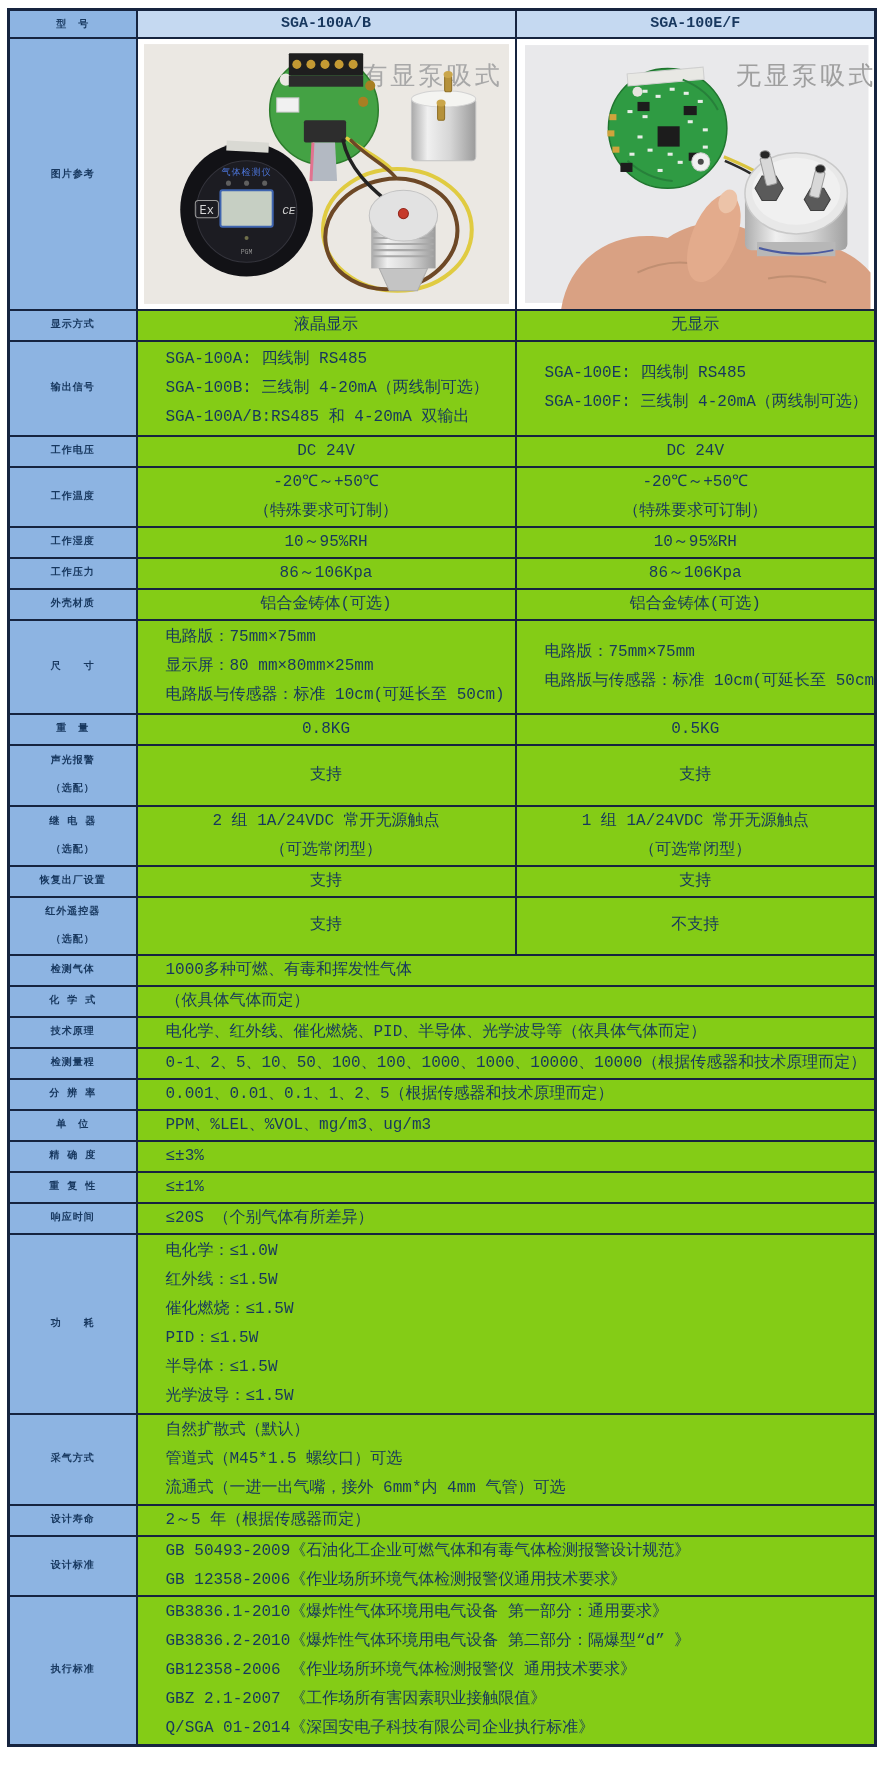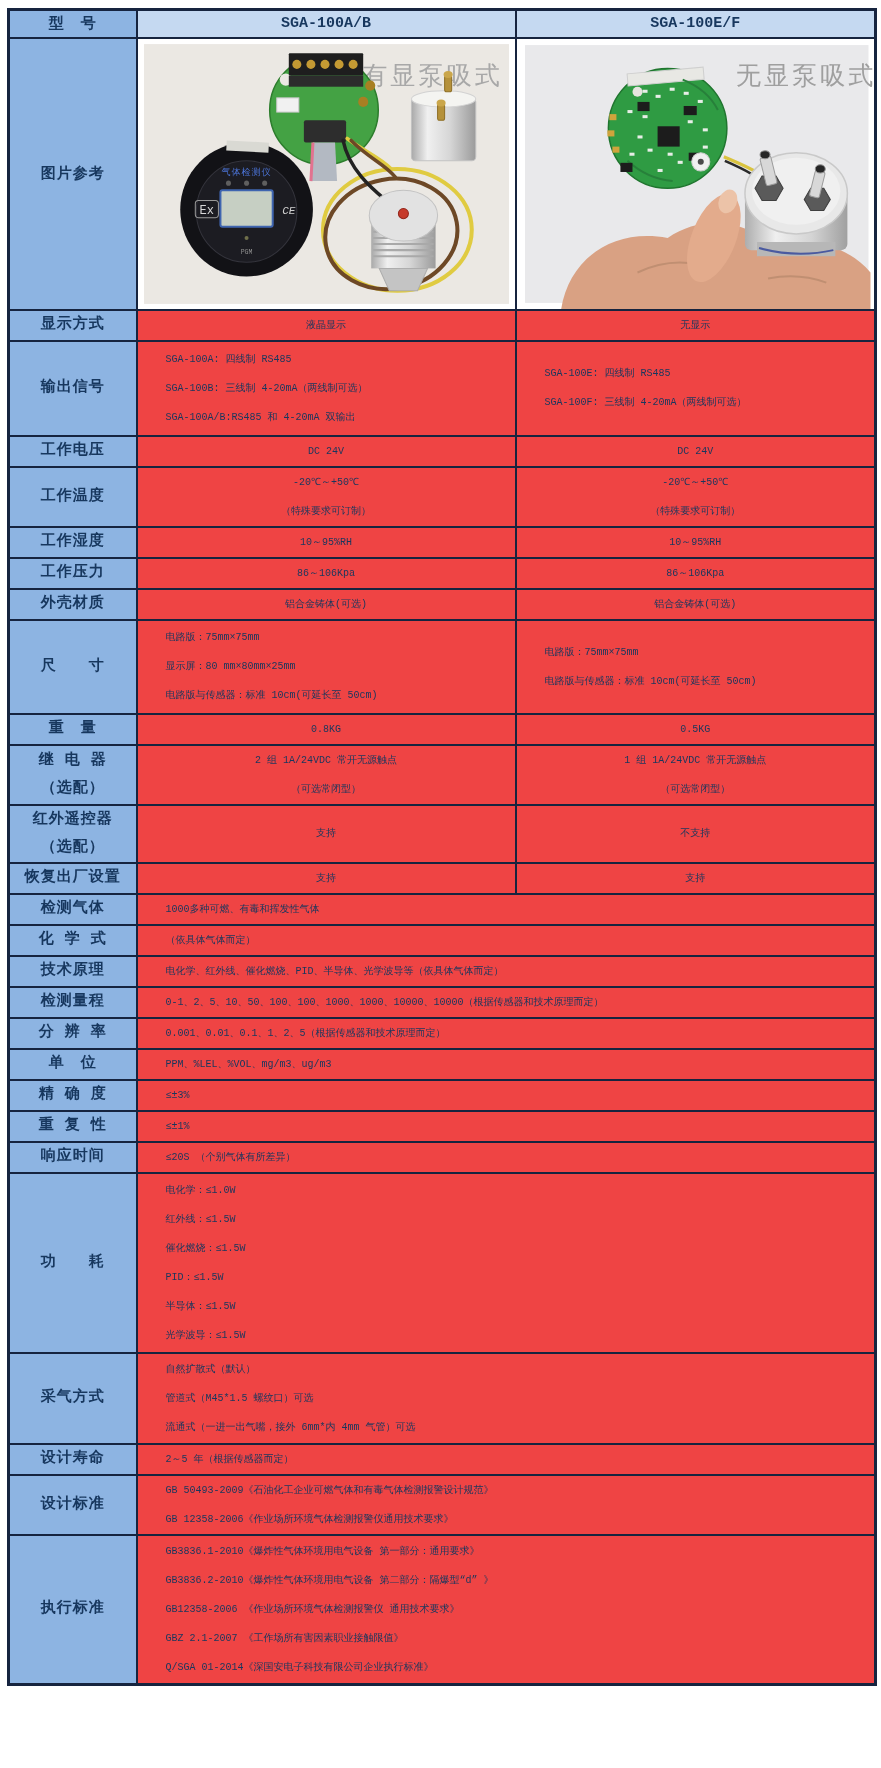--- a/index.html
+++ b/index.html
@@ -19,33 +19,33 @@
     border:2px solid #16243F;
     padding:0;
     vertical-align:middle;
     overflow:hidden;
     word-break:break-all;
   }
   .lbl{
     background:#8DB4E2;
     font-weight:bold;
     text-align:center;
-    font-size:15px;
+    font-size:10px;
     letter-spacing:1px;
   }
   .lbl .lline{line-height:28px;border-radius:8px;}
   .hdr{
     background:#C5D9F1;
     text-align:center;
     font-weight:bold;
     font-size:15px;
   }
   .val{
-    background:#ef4444;
-    font-size:10px;
+    background:#84cc16;
+    font-size:16px;
   }
   .val.center{text-align:center;}
   .val.left{text-align:left;}
   .val.left .vline{padding-left:28px;}
   .vline{line-height:29px;white-space:nowrap;}
   tr.r-header{height:28px;}
   tr.r-image{height:270px;}
   td.imgcell{background:#ffffff;padding:0;}
   td.imgcell svg{display:block;width:100%;height:270px;}
 </style>
@@ -333,55 +333,67 @@
           <td class="lbl">
             <div class="lline">重　量</div>
           </td>
           <td class="val center">
             <div class="vline">0.8KG</div>
           </td>
           <td class="val center">
             <div class="vline">0.5KG</div>
           </td>
         </tr>
+        <tr style="height: 61px;">
+          <td class="lbl">
+            <div class="lline">声光报警</div>
+            <div class="lline">（选配）</div>
+          </td>
+          <td class="val center">
+            <div class="vline">支持</div>
+          </td>
+          <td class="val center">
+            <div class="vline">支持</div>
+          </td>
+        </tr>
         <tr style="height: 51px;">
           <td class="lbl">
             <div class="lline">继 电 器</div>
             <div class="lline">（选配）</div>
           </td>
           <td class="val center">
             <div class="vline">2 组 1A/24VDC 常开无源触点</div>
             <div class="vline">（可选常闭型）</div>
           </td>
           <td class="val center">
             <div class="vline">1 组 1A/24VDC 常开无源触点</div>
             <div class="vline">（可选常闭型）</div>
           </td>
         </tr>
+        <tr style="height: 30px;">
+          <td class="lbl">
+            <div class="lline">恢复出厂设置</div>
+          </td>
+          <td class="val center">
+            <div class="vline">支持</div>
+          </td>
+          <td class="val center">
+            <div class="vline">支持</div>
+          </td>
+        </tr>
         <tr style="height: 58px;">
           <td class="lbl">
             <div class="lline">红外遥控器</div>
             <div class="lline">（选配）</div>
           </td>
           <td class="val center">
             <div class="vline">支持</div>
           </td>
           <td class="val center">
             <div class="vline">不支持</div>
-          </td>
-        </tr>
-        <tr style="height: 30px;">
-          <td class="lbl">
-            <div class="lline">恢复出厂设置</div>
-          </td>
-          <td class="val center">
-            <div class="vline">支持</div>
-          </td>
-          <td class="val center">
-            <div class="vline">支持</div>
           </td>
         </tr>
         <tr style="height: 29px;">
           <td class="lbl">
             <div class="lline">检测气体</div>
           </td>
           <td class="val left" colspan="2">
             <div class="vline">1000多种可燃、有毒和挥发性气体</div>
           </td>
         </tr>

